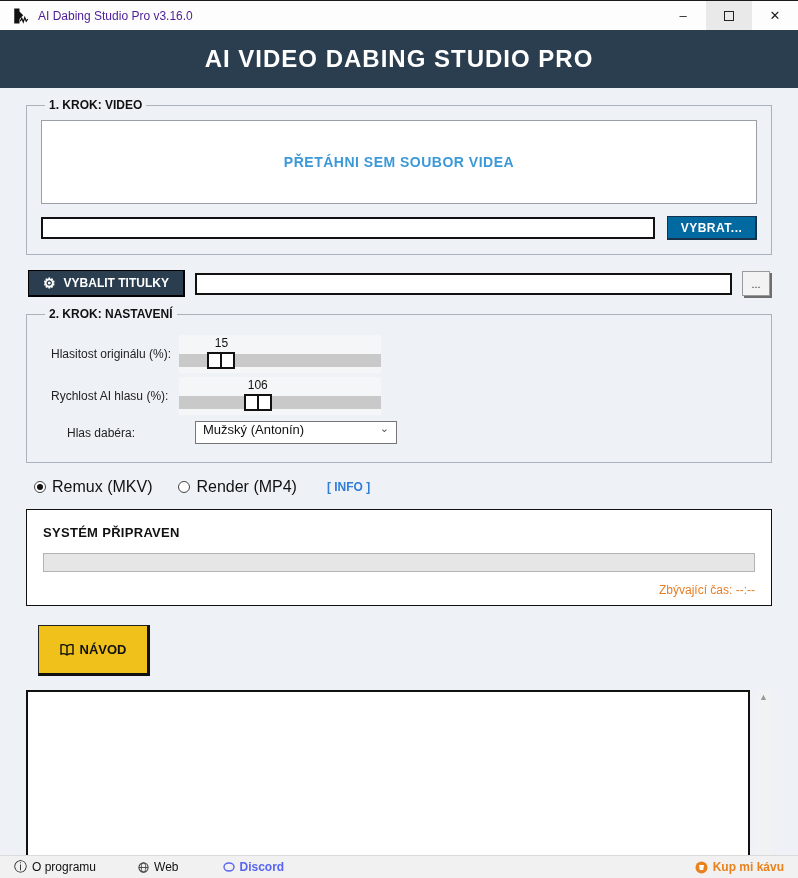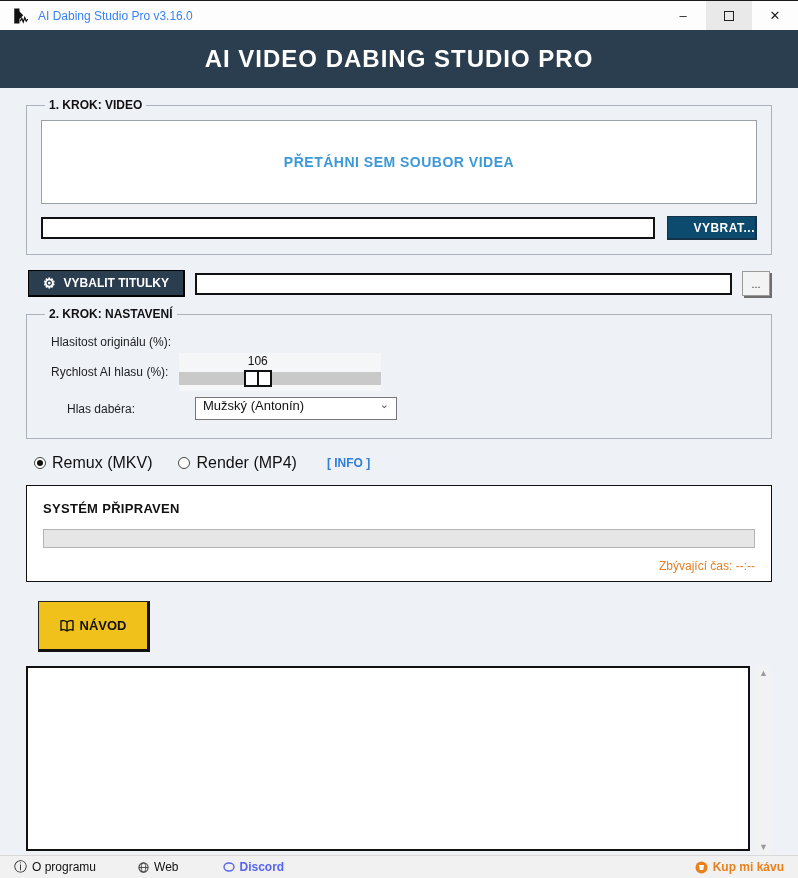--- a/index.html
+++ b/index.html
@@ -9,21 +9,21 @@
     background: #eef2f7;
     position: relative;
   }
   
   .titlebar {
     height: 30px; background: #fdfdfd;
     display: flex; align-items: center;
     border-top: 1px solid #1a1a1a;
   }
   .app-icon { margin-left: 12px; width: 18px; height: 18px; flex: 0 0 auto; }
-  .title-text { margin-left: 8px; font-size: 12px; color: #3b82f6; }
+  .title-text { margin-left: 8px; font-size: 12px; color: #4c1d95; }
   .win-controls { margin-left: auto; display: flex; height: 100%; }
   .win-btn {
     width: 46px; height: 100%; display: flex; align-items: center; justify-content: center;
     font-size: 13px; color: #222; cursor: default;
   }
   .win-btn.max { background: #e9e9e9; }
   .win-btn .maxbox { width: 10px; height: 10px; border: 1px solid #222; display: block; }
   
   .header {
     height: 58px; background: #2b3e50; color: #fff;
@@ -41,23 +41,23 @@
     display: flex; align-items: center; justify-content: center;
     color: #3c99d8; font-weight: bold; font-size: 14px; letter-spacing: .5px;
   }
   .file-row { display: flex; margin-top: 12px; align-items: center; }
   .text-input {
     height: 22px; border: 2px solid #111; background: #fff; flex: 1;
     font-size: 12px; padding: 0 4px; outline: none;
   }
   .vybrat-btn {
     width: 90px; height: 24px; margin-left: 12px;
-    background: #0c4a6e; color: #fff; font-weight: bold; font-size: 12px;
+    background: #0369a1; color: #fff; font-weight: bold; font-size: 12px;
     border: 1px solid #16324a; border-right-width: 2px; border-bottom-width: 2px;
-    font-family: "Liberation Sans", sans-serif; letter-spacing: .5px; text-align: right;
+    font-family: "Liberation Sans", sans-serif; letter-spacing: .5px;
   }
   
   .subtitle-row { display: flex; align-items: center; margin-top: 15px; padding: 0 2px; }
   .vybalit-btn {
     height: 27px; padding: 0 14px; background: #2b3e50; color: #fff;
     font-weight: bold; font-size: 12px; border: 1px solid #000;
     border-right-width: 2px; border-bottom-width: 2px;
     display: flex; align-items: center; gap: 8px;
     font-family: "Liberation Sans", sans-serif;
   }
@@ -194,20 +194,25 @@
     </button>
     <input class="text-input subtitle-input" type="text" value="" style="">
     <button class="browse-btn">...</button>
   </div>
 
   <fieldset>
     <legend>2. KROK: NASTAVENÍ</legend>
     <div class="settings-body">
       <div class="setting-row">
         <span class="setting-label">Hlasitost originálu (%):</span>
+        <div class="slider-widget">
+          <span class="slider-value" style="left: 21%;">15</span>
+          <div class="slider-track"></div>
+          <div class="slider-thumb" style="left: 14%;"></div>
+        </div>
       </div>
       <div class="setting-row">
         <span class="setting-label">Rychlost AI hlasu (%):</span>
         <div class="slider-widget">
           <span class="slider-value" style="left: 39%;">106</span>
           <div class="slider-track"></div>
           <div class="slider-thumb" style="left: 32%;"></div>
         </div>
       </div>
       <div class="setting-row combo-row">

